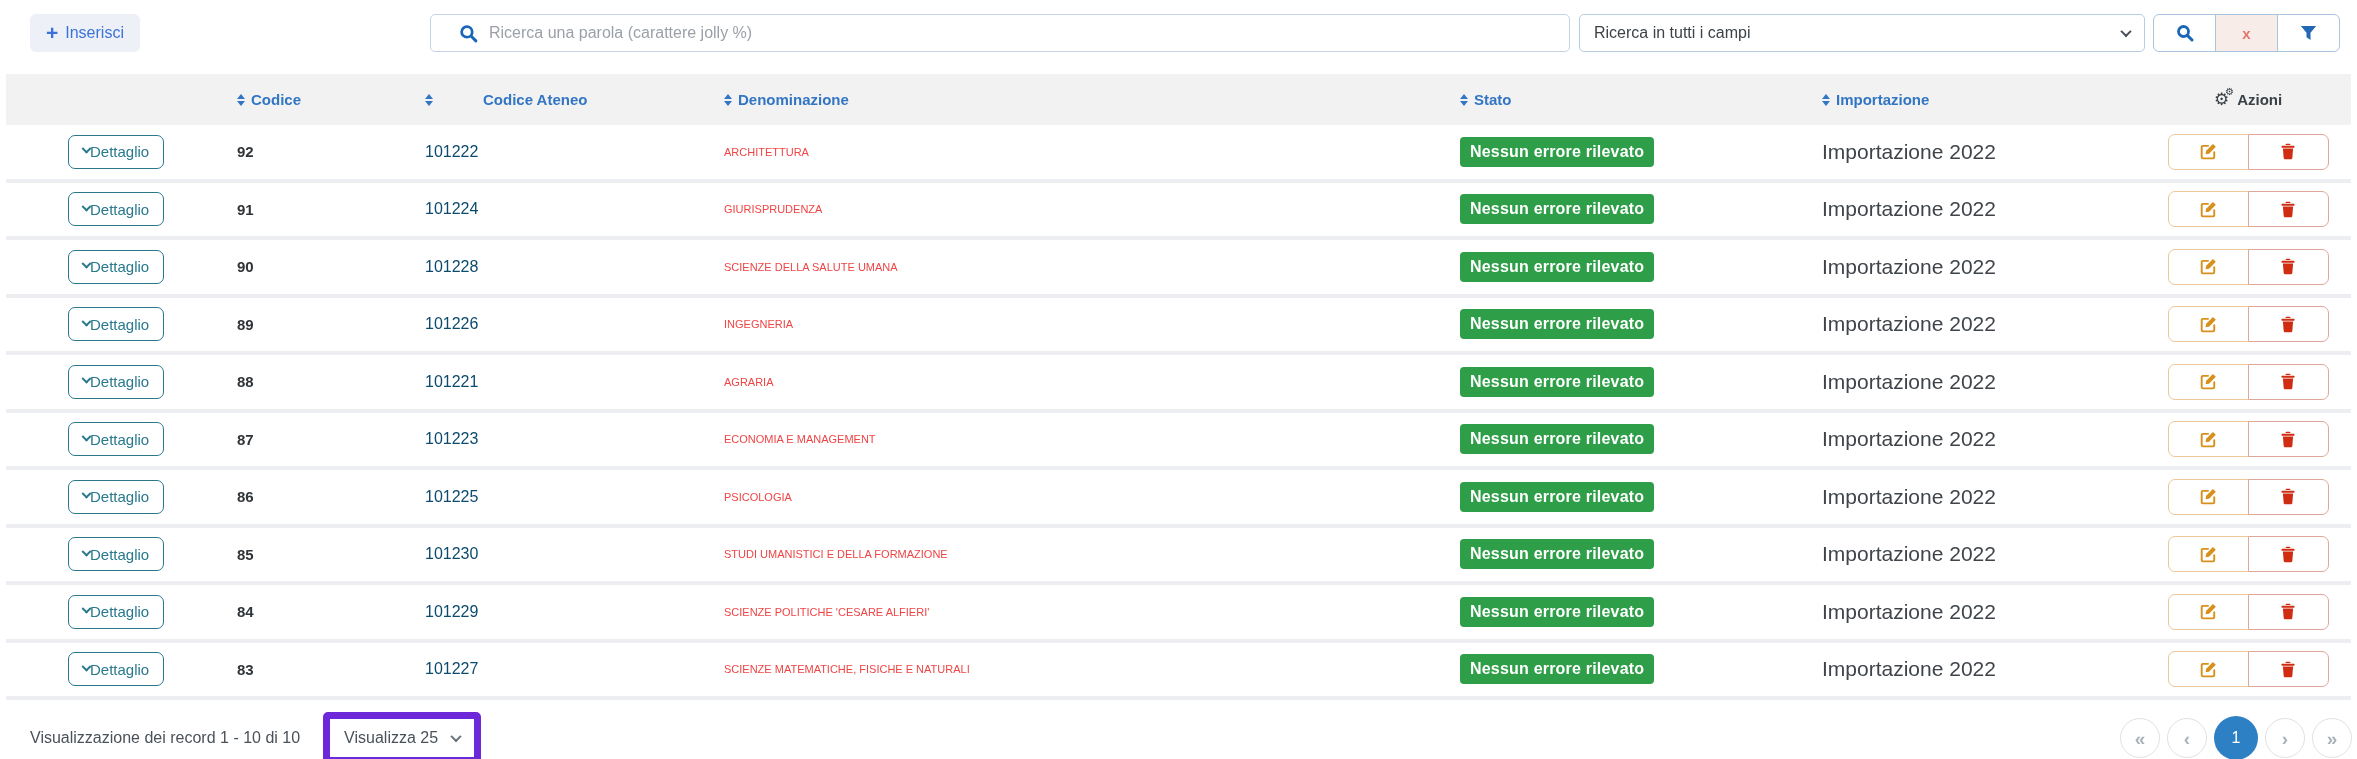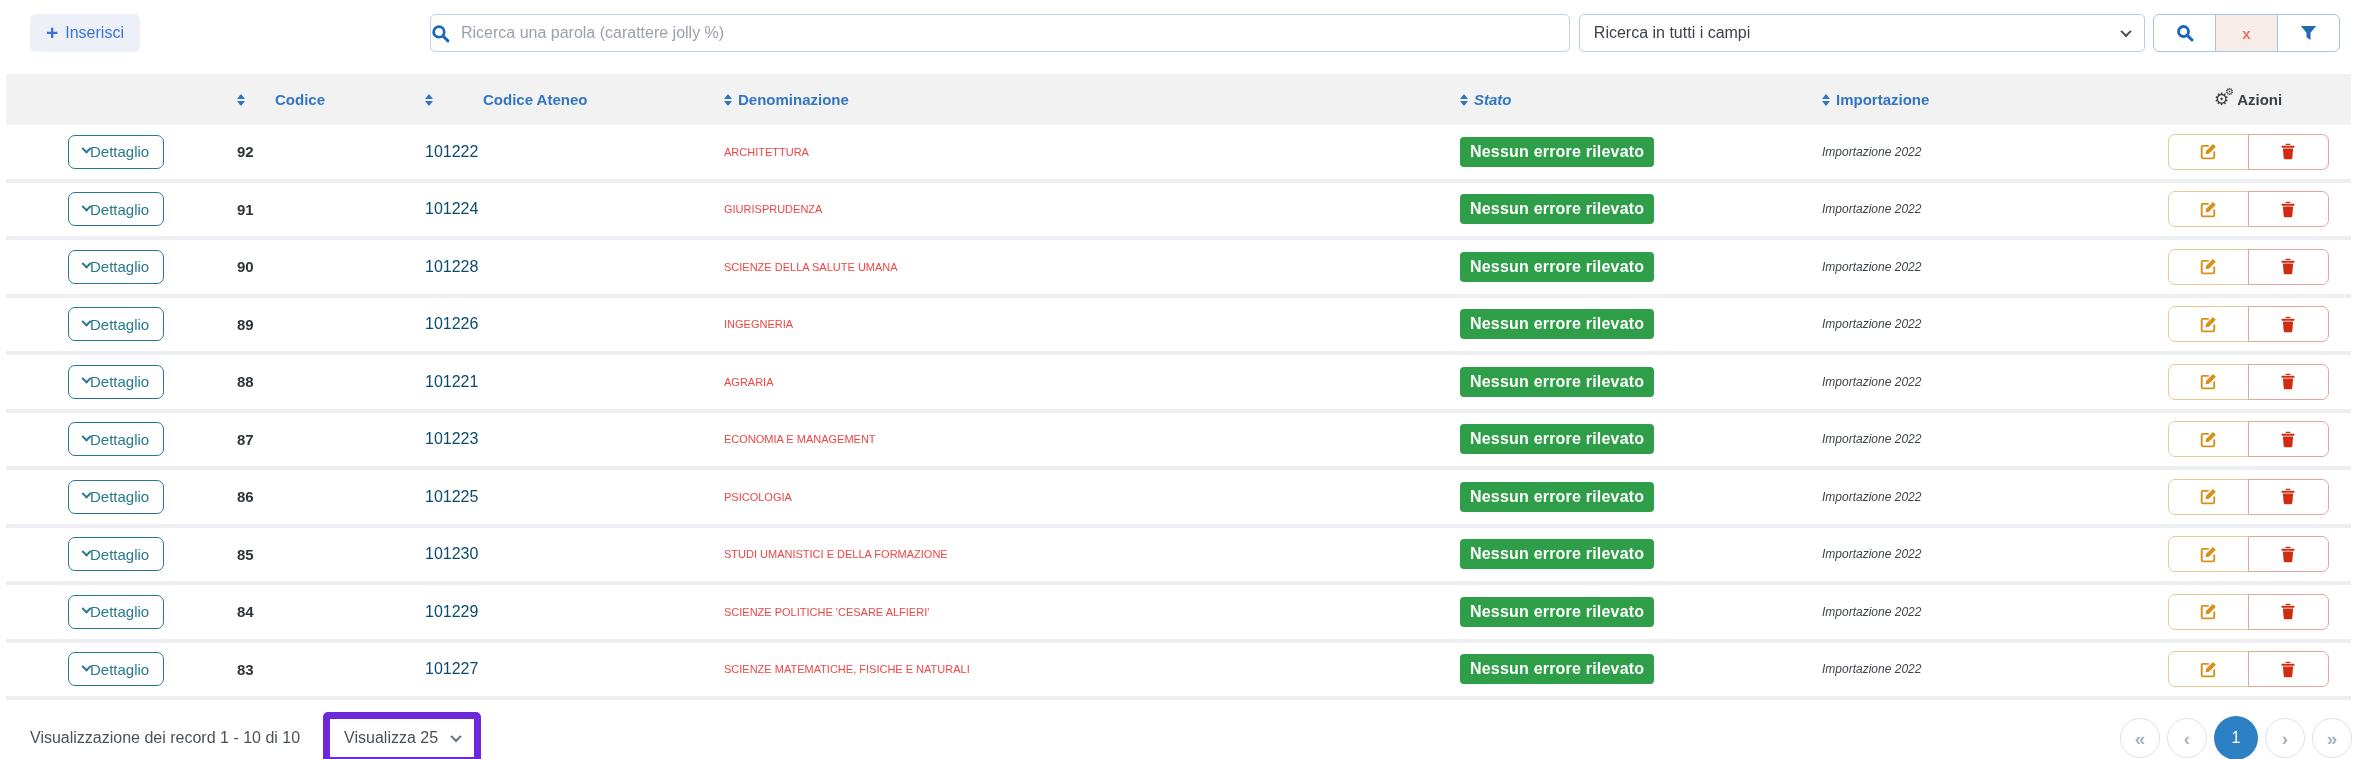--- a/index.html
+++ b/index.html
@@ -23,21 +23,21 @@
   .topbar{display:flex;align-items:center;padding:10px 17px 0 30px;height:56px;}
   .btn-insert{
     display:inline-flex;align-items:center;gap:7px;height:38px;padding:0 16px;
     background:#edf1f7;border:none;border-radius:6px;cursor:pointer;
     color:#3b72d8;font-size:16px;font-family:inherit;
   }
   .btn-insert .plus{font-size:21px;font-weight:700;line-height:1;transform:translateY(-1px);}
   .search-box{
     margin-left:290px;display:flex;align-items:center;gap:9px;
     width:1148px;height:38px;border:1px solid #c3d4e6;border-radius:5px;
-    padding:0 0;background:#fff;
+    padding:0 28px;background:#fff;
   }
   .search-box svg{flex:0 0 auto;color:var(--icon-blue);}
   .search-box input{
     border:none;outline:none;flex:1;font-size:16px;font-family:inherit;color:#3c4248;background:transparent;
   }
   .search-box input::placeholder{color:#9ba1a8;}
   .field-select{
     margin-left:9px;width:570px;height:38px;border:1px solid #b9cde2;border-radius:5px;
     display:flex;align-items:center;justify-content:space-between;padding:0 14px;
     font-size:16px;color:#3c4248;cursor:pointer;background:#fff;
@@ -58,41 +58,41 @@
   .top-group .btn-clear{background:#f8ece8;color:#e2766a;font-size:15px;font-weight:700;}
   .top-group .btn-search{color:var(--icon-blue);}
   .top-group .btn-filter{color:#2268b4;}
   
   .grid{display:grid;grid-template-columns:219px 195px 292px 743px 350px 340px 1fr;align-items:center;}
   .thead{
     margin:18px 6px 0;height:51px;background:#f2f2f2;
     color:var(--header-blue);font-weight:700;font-size:15px;
   }
   .th{display:flex;align-items:center;}
-  .th.c2{padding-left:12px;gap:24px;}
+  .th.c2{padding-left:12px;}
   .th.c3{padding-left:5px;gap:44px;}
   .th.c4{padding-left:12px;}
-  .th.c5{padding-left:5px;font-style:italic;}
+  .th.c5{padding-left:5px;}
   .th.c6{padding-left:17px;}
   .th.c7{justify-content:center;color:#3a4147;}
   .sortable{cursor:pointer;}
   .sort{display:inline-flex;flex-direction:column;margin-right:6px;}
   .sort .up{width:0;height:0;border-left:4.5px solid transparent;border-right:4.5px solid transparent;border-bottom:5.5px solid var(--header-blue);margin-bottom:2px;}
   .sort .down{width:0;height:0;border-left:4.5px solid transparent;border-right:4.5px solid transparent;border-top:5.5px solid var(--header-blue);}
   .cogs{position:relative;margin-right:8px;font-size:17px;line-height:1;color:#3a4147;}
   .cogs .small-gear{position:absolute;font-size:10px;right:-5px;top:-4px;}
   .tbody{margin:0 6px;}
   .trow{height:57.5px;border-bottom:4px solid var(--sep);background:#fff;}
   .td{display:flex;align-items:center;height:100%;}
   .td.c1{padding-left:62px;}
   .td.c2{padding-left:12px;font-weight:700;color:#2f3438;}
   .td.c3{padding-left:5px;color:#0c4a6e;font-size:16px;}
   .td.c4{padding-left:12px;color:#ef4444;font-size:11px;}
   .td.c5{padding-left:5px;}
-  .td.c6{padding-left:17px;color:#3f444a;font-size:12px;font-style:italic;}
+  .td.c6{padding-left:17px;color:#3f444a;font-size:21px;}
   .td.c7{justify-content:center;}
   .btn-detail{
     display:inline-flex;align-items:center;height:34px;padding:0 14px;
     background:#fff;border:1px solid var(--teal);border-radius:7px;cursor:pointer;
     color:var(--teal);font-size:15px;font-family:inherit;
   }
   .btn-detail .chev{width:7px;height:7px;transform:rotate(45deg) translate(-2px,-2px);}
   .badge{
     background:var(--badge-green);color:#fff;font-weight:700;font-size:16px;
     padding:6px 10px;border-radius:4px;letter-spacing:.2px;white-space:nowrap;

